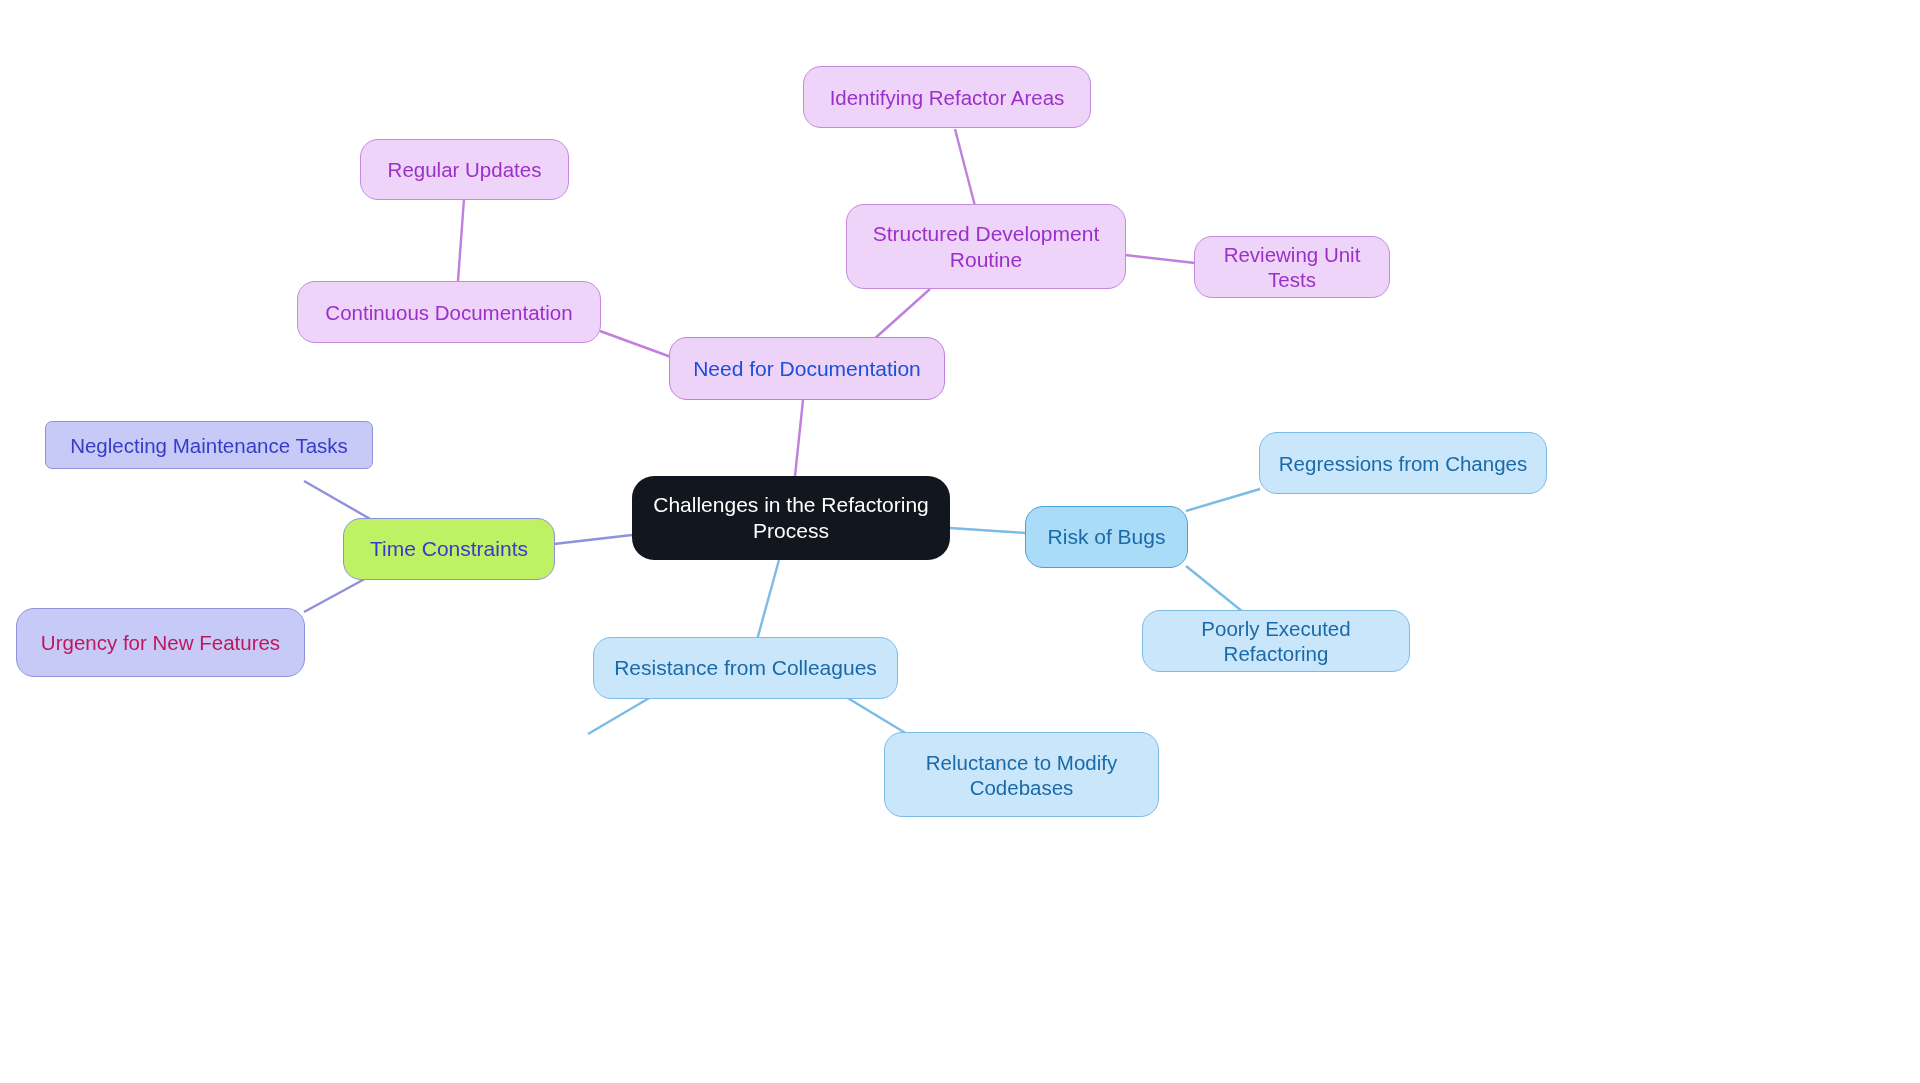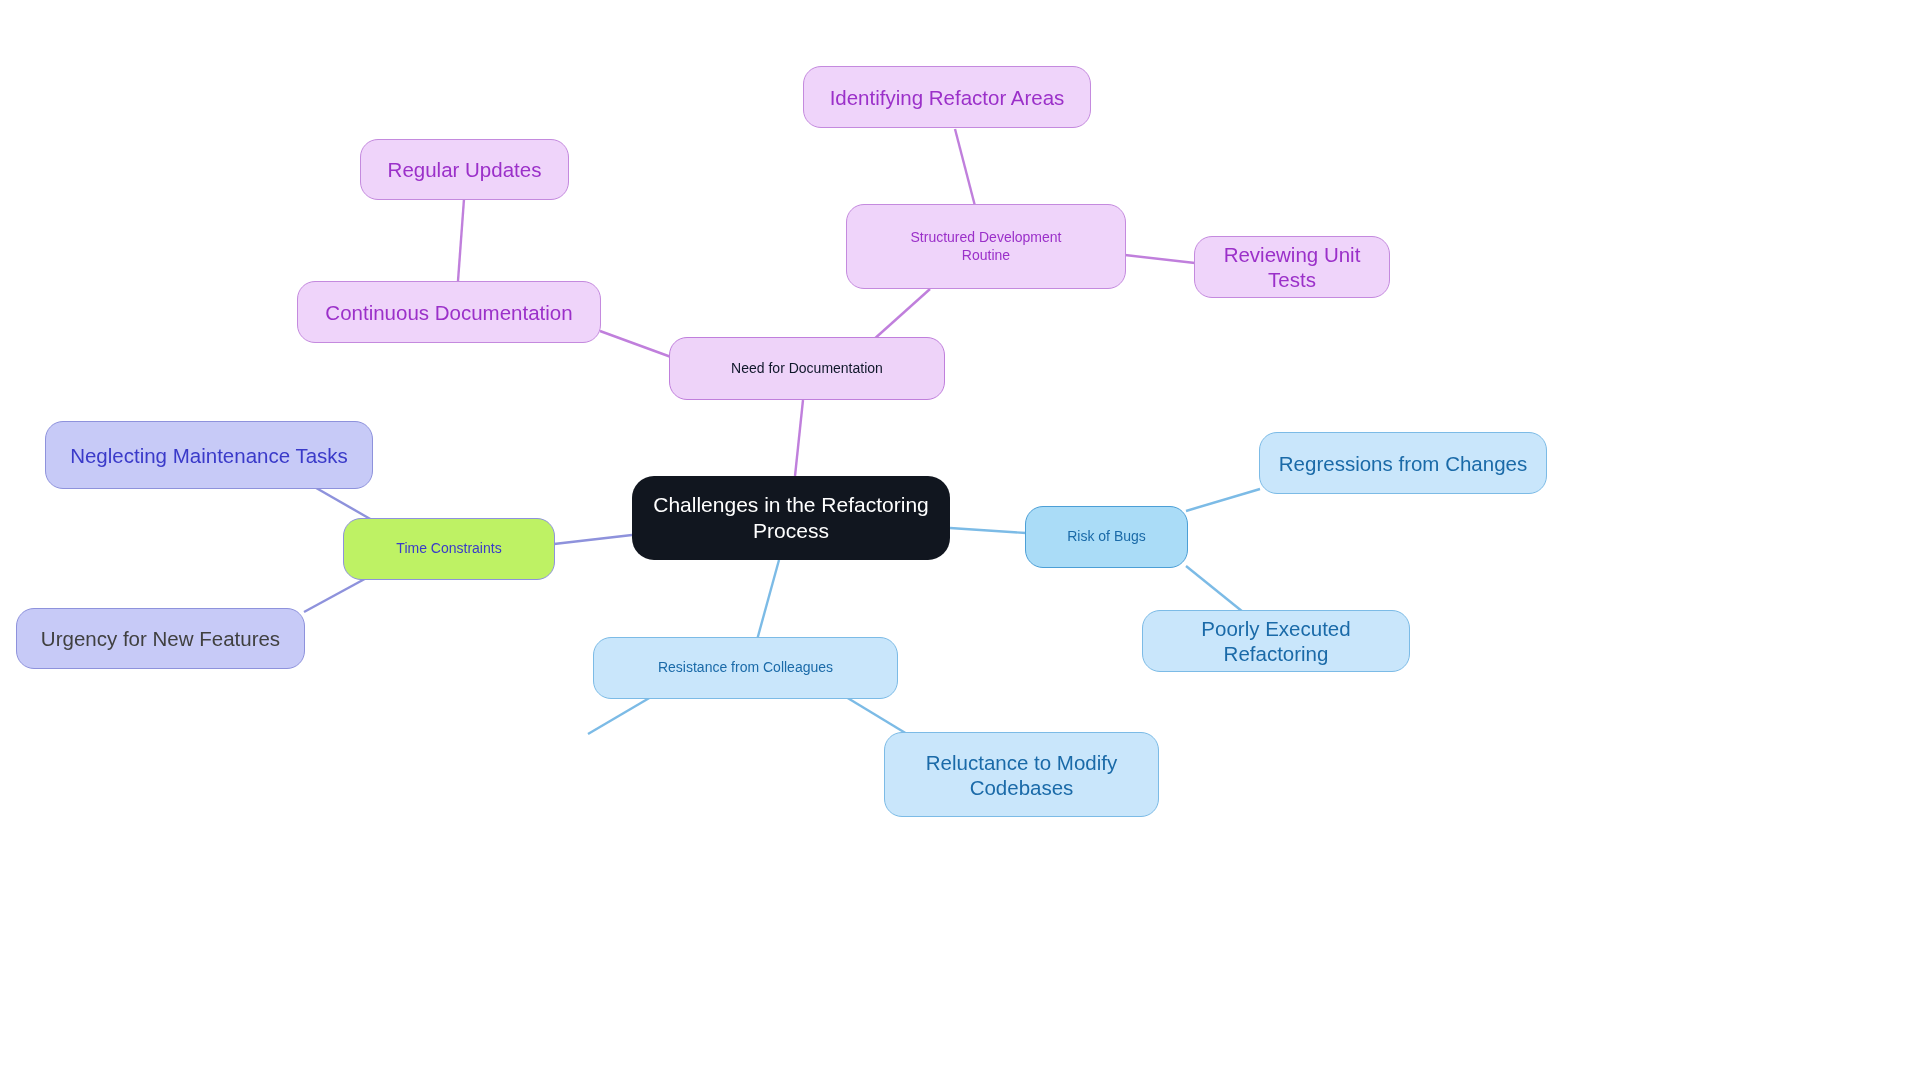--- a/index.html
+++ b/index.html
@@ -37,21 +37,21 @@
     white-space: pre-line;
   }
   .node.root {
     border-radius: 22px;
     border-width: 0;
     font-size: 21px;
     color: #ffffff;
     background: #11161f;
   }
   .node.branch {
-    font-size: 14px;
+    font-size: 21px;
   }
   .node.leaf {
     font-size: 20.5px;
   }
 </style>
 </head>
 <body>
 
 <div id="canvas">
 
@@ -84,38 +84,38 @@
     <path d="M 779,560 L 757,640" stroke="#7cbbe6" stroke-width="2.4" fill="none"></path>
 
     <path d="M 651,697 L 588,734" stroke="#7cbbe6" stroke-width="2.4" fill="none"></path>
 
     <path d="M 846,697 L 912,737" stroke="#7cbbe6" stroke-width="2.4" fill="none"></path>
   </svg>
 
   <div class="node root" style="left:632px; top:476px; width:318px; height:84px;">Challenges in the Refactoring
 Process</div>
 
-  <div class="node branch" style="left:669px; top:337px; width:276px; height:63px; background:#eed3f9; border-color:#c07fdc; color:#0f172a;text-align:right;">Need for Documentation</div>
+  <div class="node branch" style="left:669px; top:337px; width:276px; height:63px; background:#eed3f9; border-color:#c07fdc; color:#1d4ed8;text-align:right;">Need for Documentation</div>
 
   <div class="node leaf" style="left:297px; top:281px; width:304px; height:62px; background:#efd4fa; border-color:#c48ade; color:#9b30c9;">Continuous Documentation</div>
 
   <div class="node leaf" style="left:360px; top:139px; width:209px; height:61px; background:#efd4fa; border-color:#c48ade; color:#9b30c9;">Regular Updates</div>
 
   <div class="node branch" style="left:846px; top:204px; width:280px; height:85px; background:#efd4fa; border-color:#c48ade; color:#9b30c9;">Structured Development
 Routine</div>
 
   <div class="node leaf" style="left:803px; top:66px; width:288px; height:62px; background:#efd4fa; border-color:#c48ade; color:#9b30c9;">Identifying Refactor Areas</div>
 
   <div class="node leaf" style="left:1194px; top:236px; width:196px; height:62px; background:#efd4fa; border-color:#c48ade; color:#9b30c9;">Reviewing Unit Tests</div>
 
   <div class="node branch" style="left:343px; top:518px; width:212px; height:62px; background:#bef264; border-color:#8e92dc; color:#3a3ac9;">Time Constraints</div>
 
-  <div class="node leaf" style="left:45px; top:421px; width:328px; height:68px; background:#c7caf7; border-color:#8e92dc; color:#3a3ac9;">Neglecting Maintenance Tasks</div>
+  <div class="node leaf" style="left:45px; top:421px; width:328px; height:48px; background:#c7caf7; border-color:#8e92dc; color:#3a3ac9;border-radius:7px;">Neglecting Maintenance Tasks</div>
 
-  <div class="node leaf" style="left:16px; top:608px; width:289px; height:61px; background:#c7caf7; border-color:#8e92dc; color:#404040;">Urgency for New Features</div>
+  <div class="node leaf" style="left:16px; top:608px; width:289px; height:69px; background:#c7caf7; border-color:#8e92dc; color:#be185d;">Urgency for New Features</div>
 
   <div class="node branch" style="left:1025px; top:506px; width:163px; height:62px; background:#aadcf7; border-color:#4c9fd6; color:#1a6aa8;">Risk of Bugs</div>
 
   <div class="node leaf" style="left:1259px; top:432px; width:288px; height:62px; background:#c9e6fb; border-color:#7cbbe6; color:#1a6aa8;">Regressions from Changes</div>
 
   <div class="node leaf" style="left:1142px; top:610px; width:268px; height:62px; background:#c9e6fb; border-color:#7cbbe6; color:#1a6aa8;">Poorly Executed Refactoring</div>
 
   <div class="node branch" style="left:593px; top:637px; width:305px; height:62px; background:#c9e6fb; border-color:#7cbbe6; color:#1a6aa8;">Resistance from Colleagues</div>
 
 

